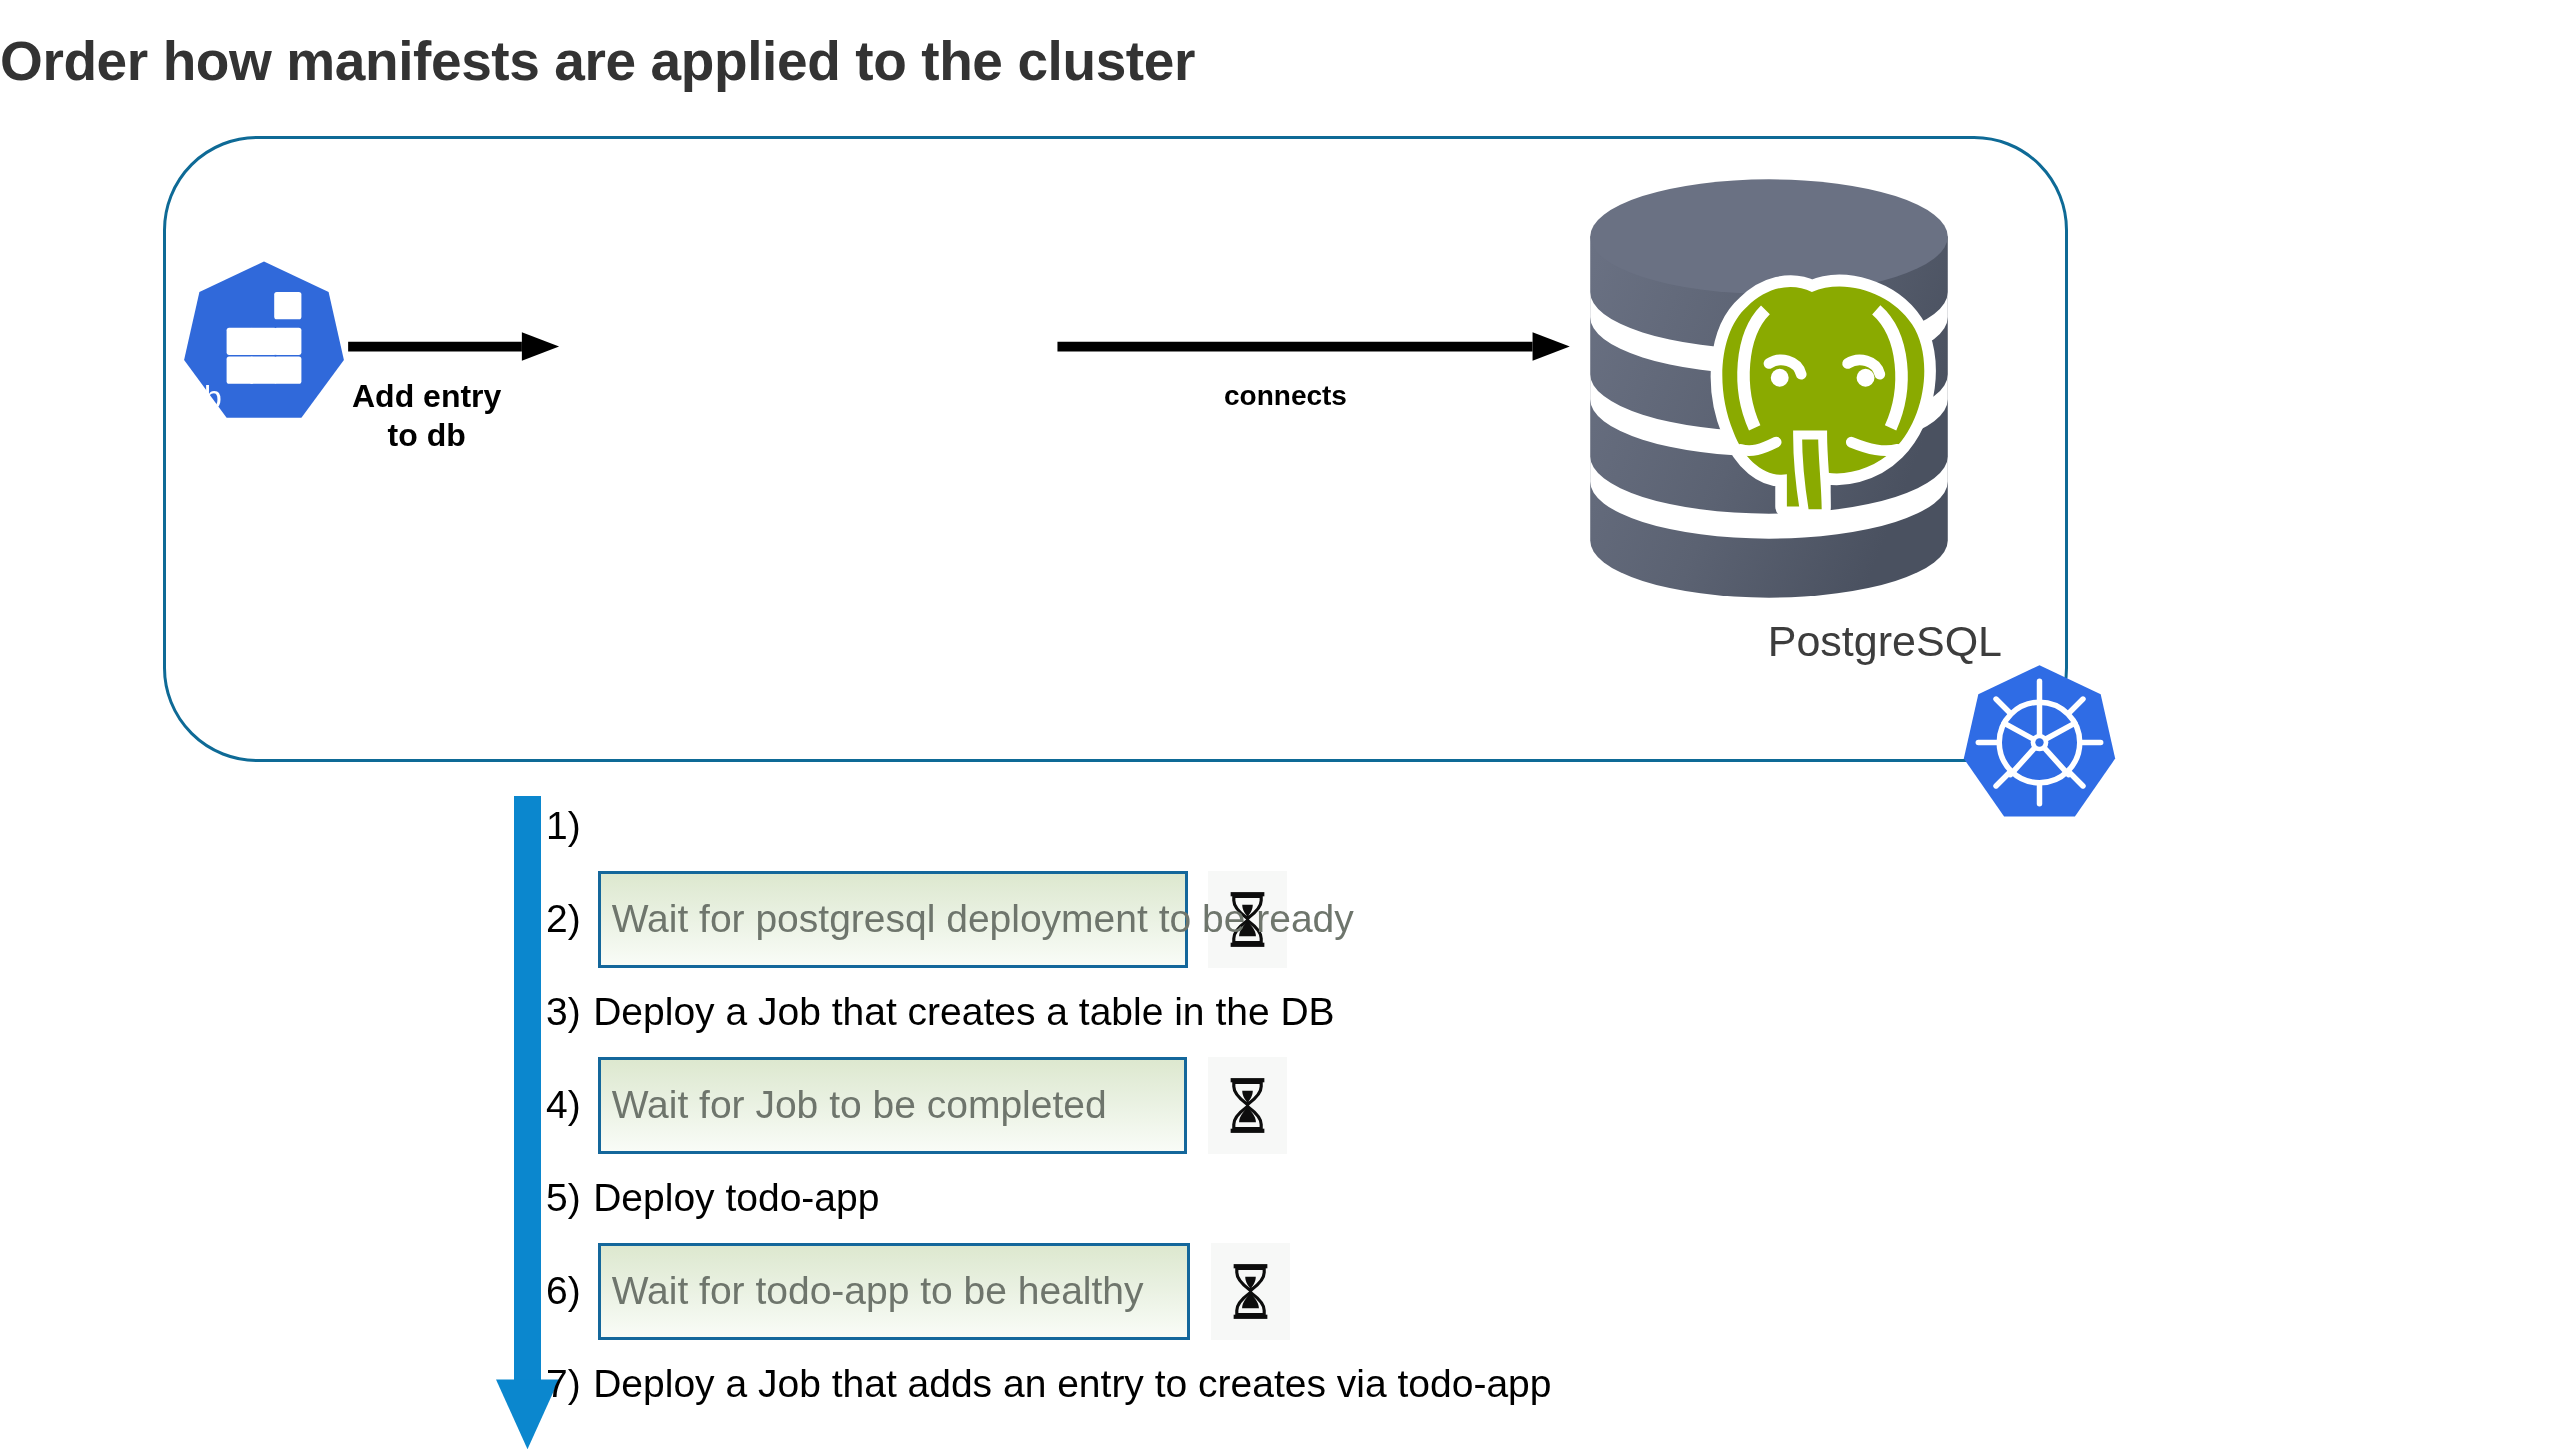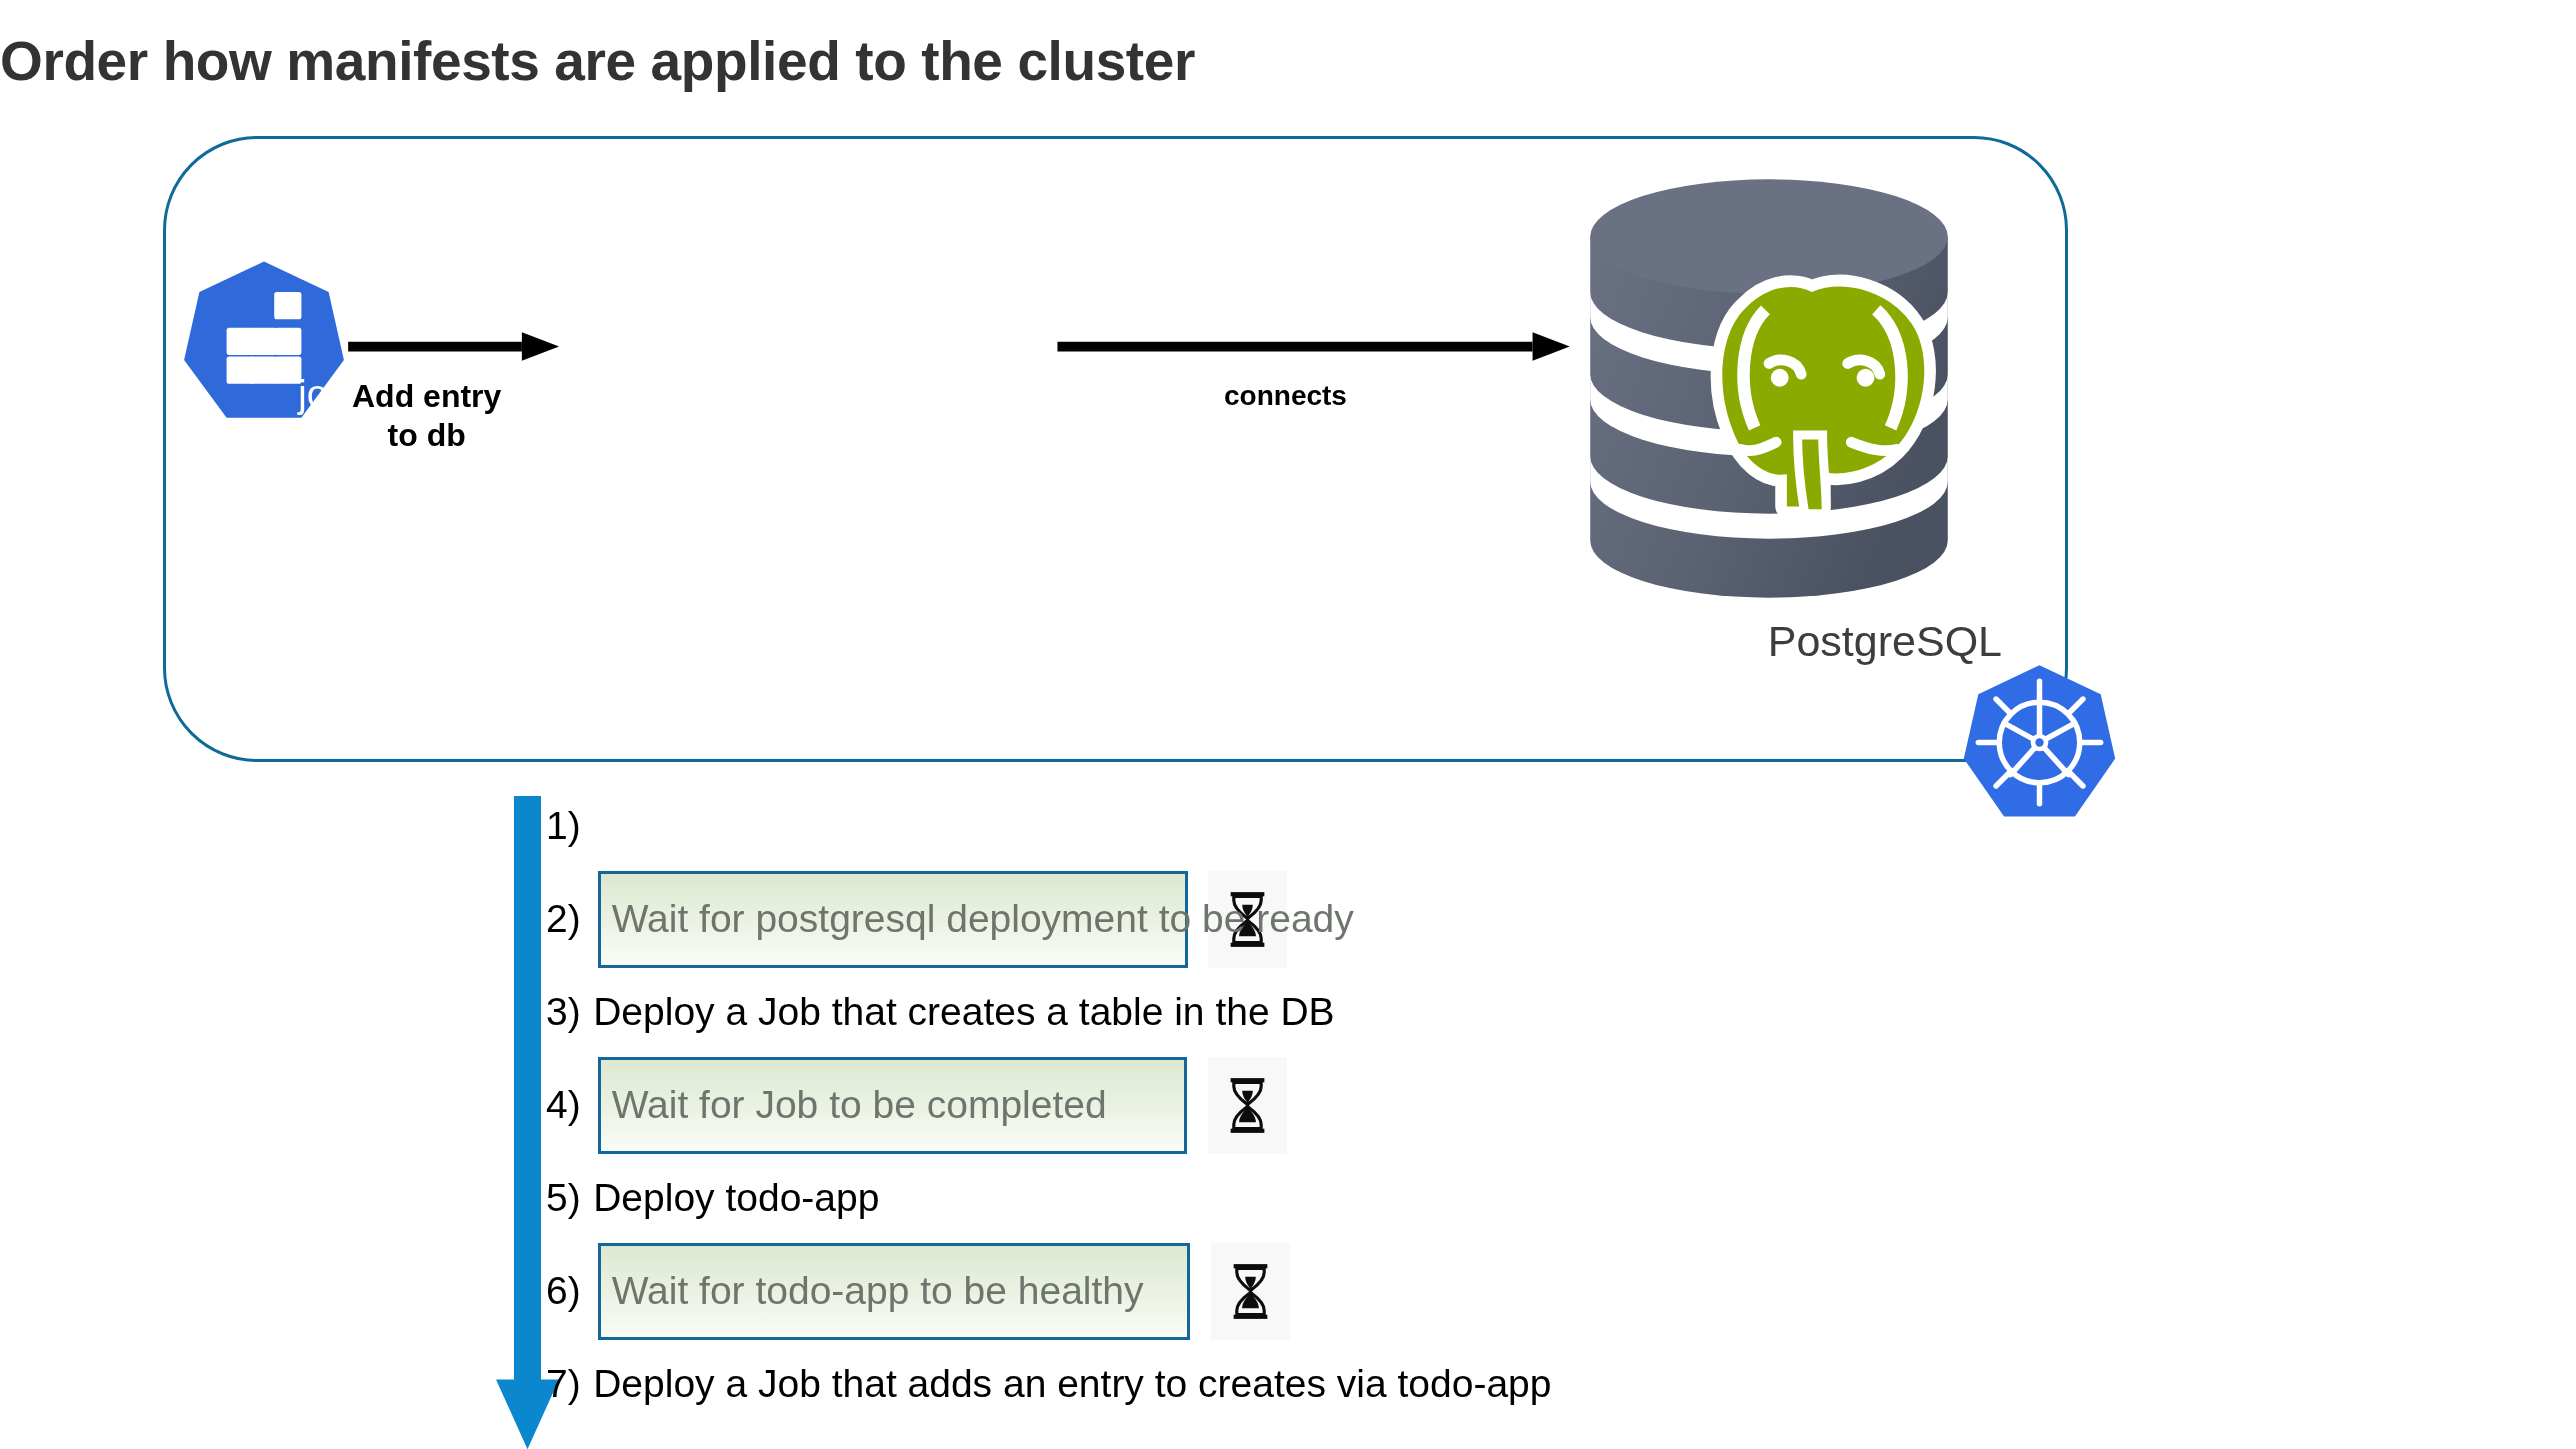--- a/index.html
+++ b/index.html
@@ -26,22 +26,22 @@
     border:3.6px solid #0E6A96;
     border-radius:94px;
     background:transparent;
   }
 
   
   #job-icon { position:absolute; left:179px; top:258px; width:170px; height:170px; }
   #job-icon .hept { position:absolute; inset:0; }
   #job-label {
     position:absolute; left:0; bottom:12.5px; width:170px;
-    text-align:right; color:#ffffff;
-    font-size:38px; font-family:"Liberation Sans", sans-serif;
+    text-align:left; color:#ffffff;
+    font-size:32px; font-family:"Liberation Sans", sans-serif;
   }
 
   
   #arrow-add-entry { position:absolute; left:347px; top:327px; width:215px; height:39px; }
   #label-add-entry {
     position:absolute; left:352px; top:377px;
     font-size:32px; font-weight:bold; color:#000000;
     line-height:1.22;
     font-family:"Liberation Sans", sans-serif;
     text-align:center;

